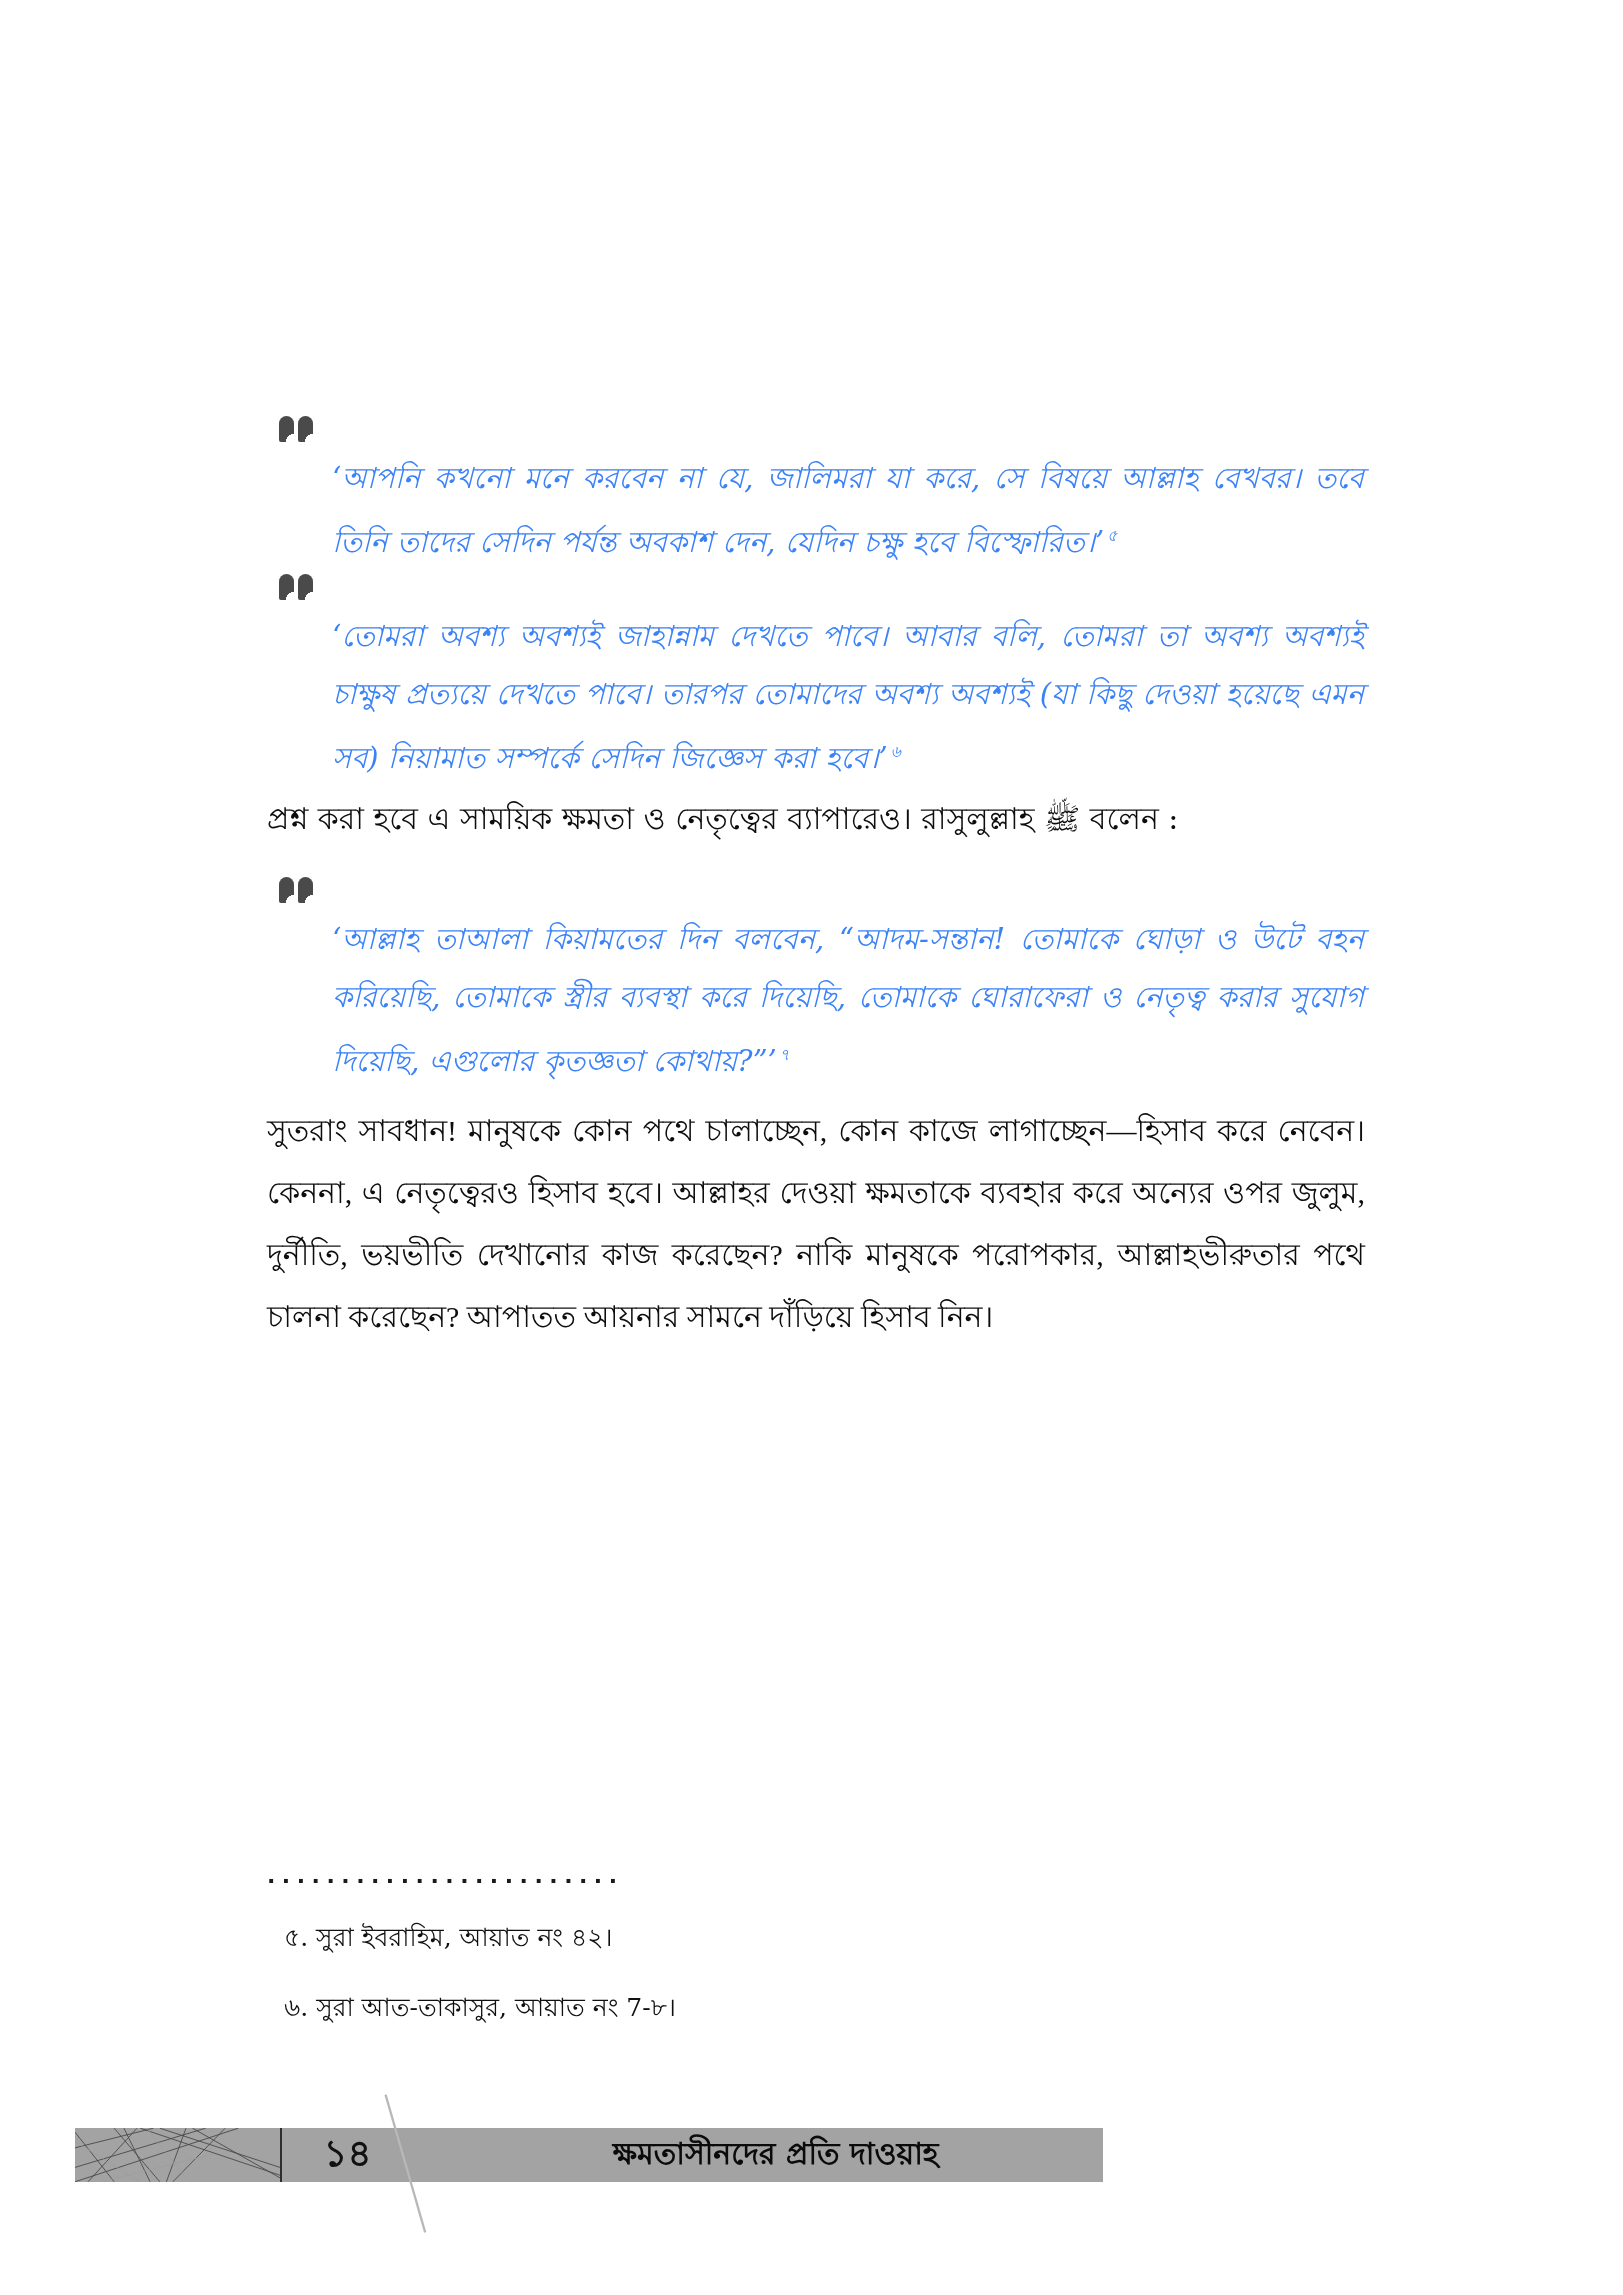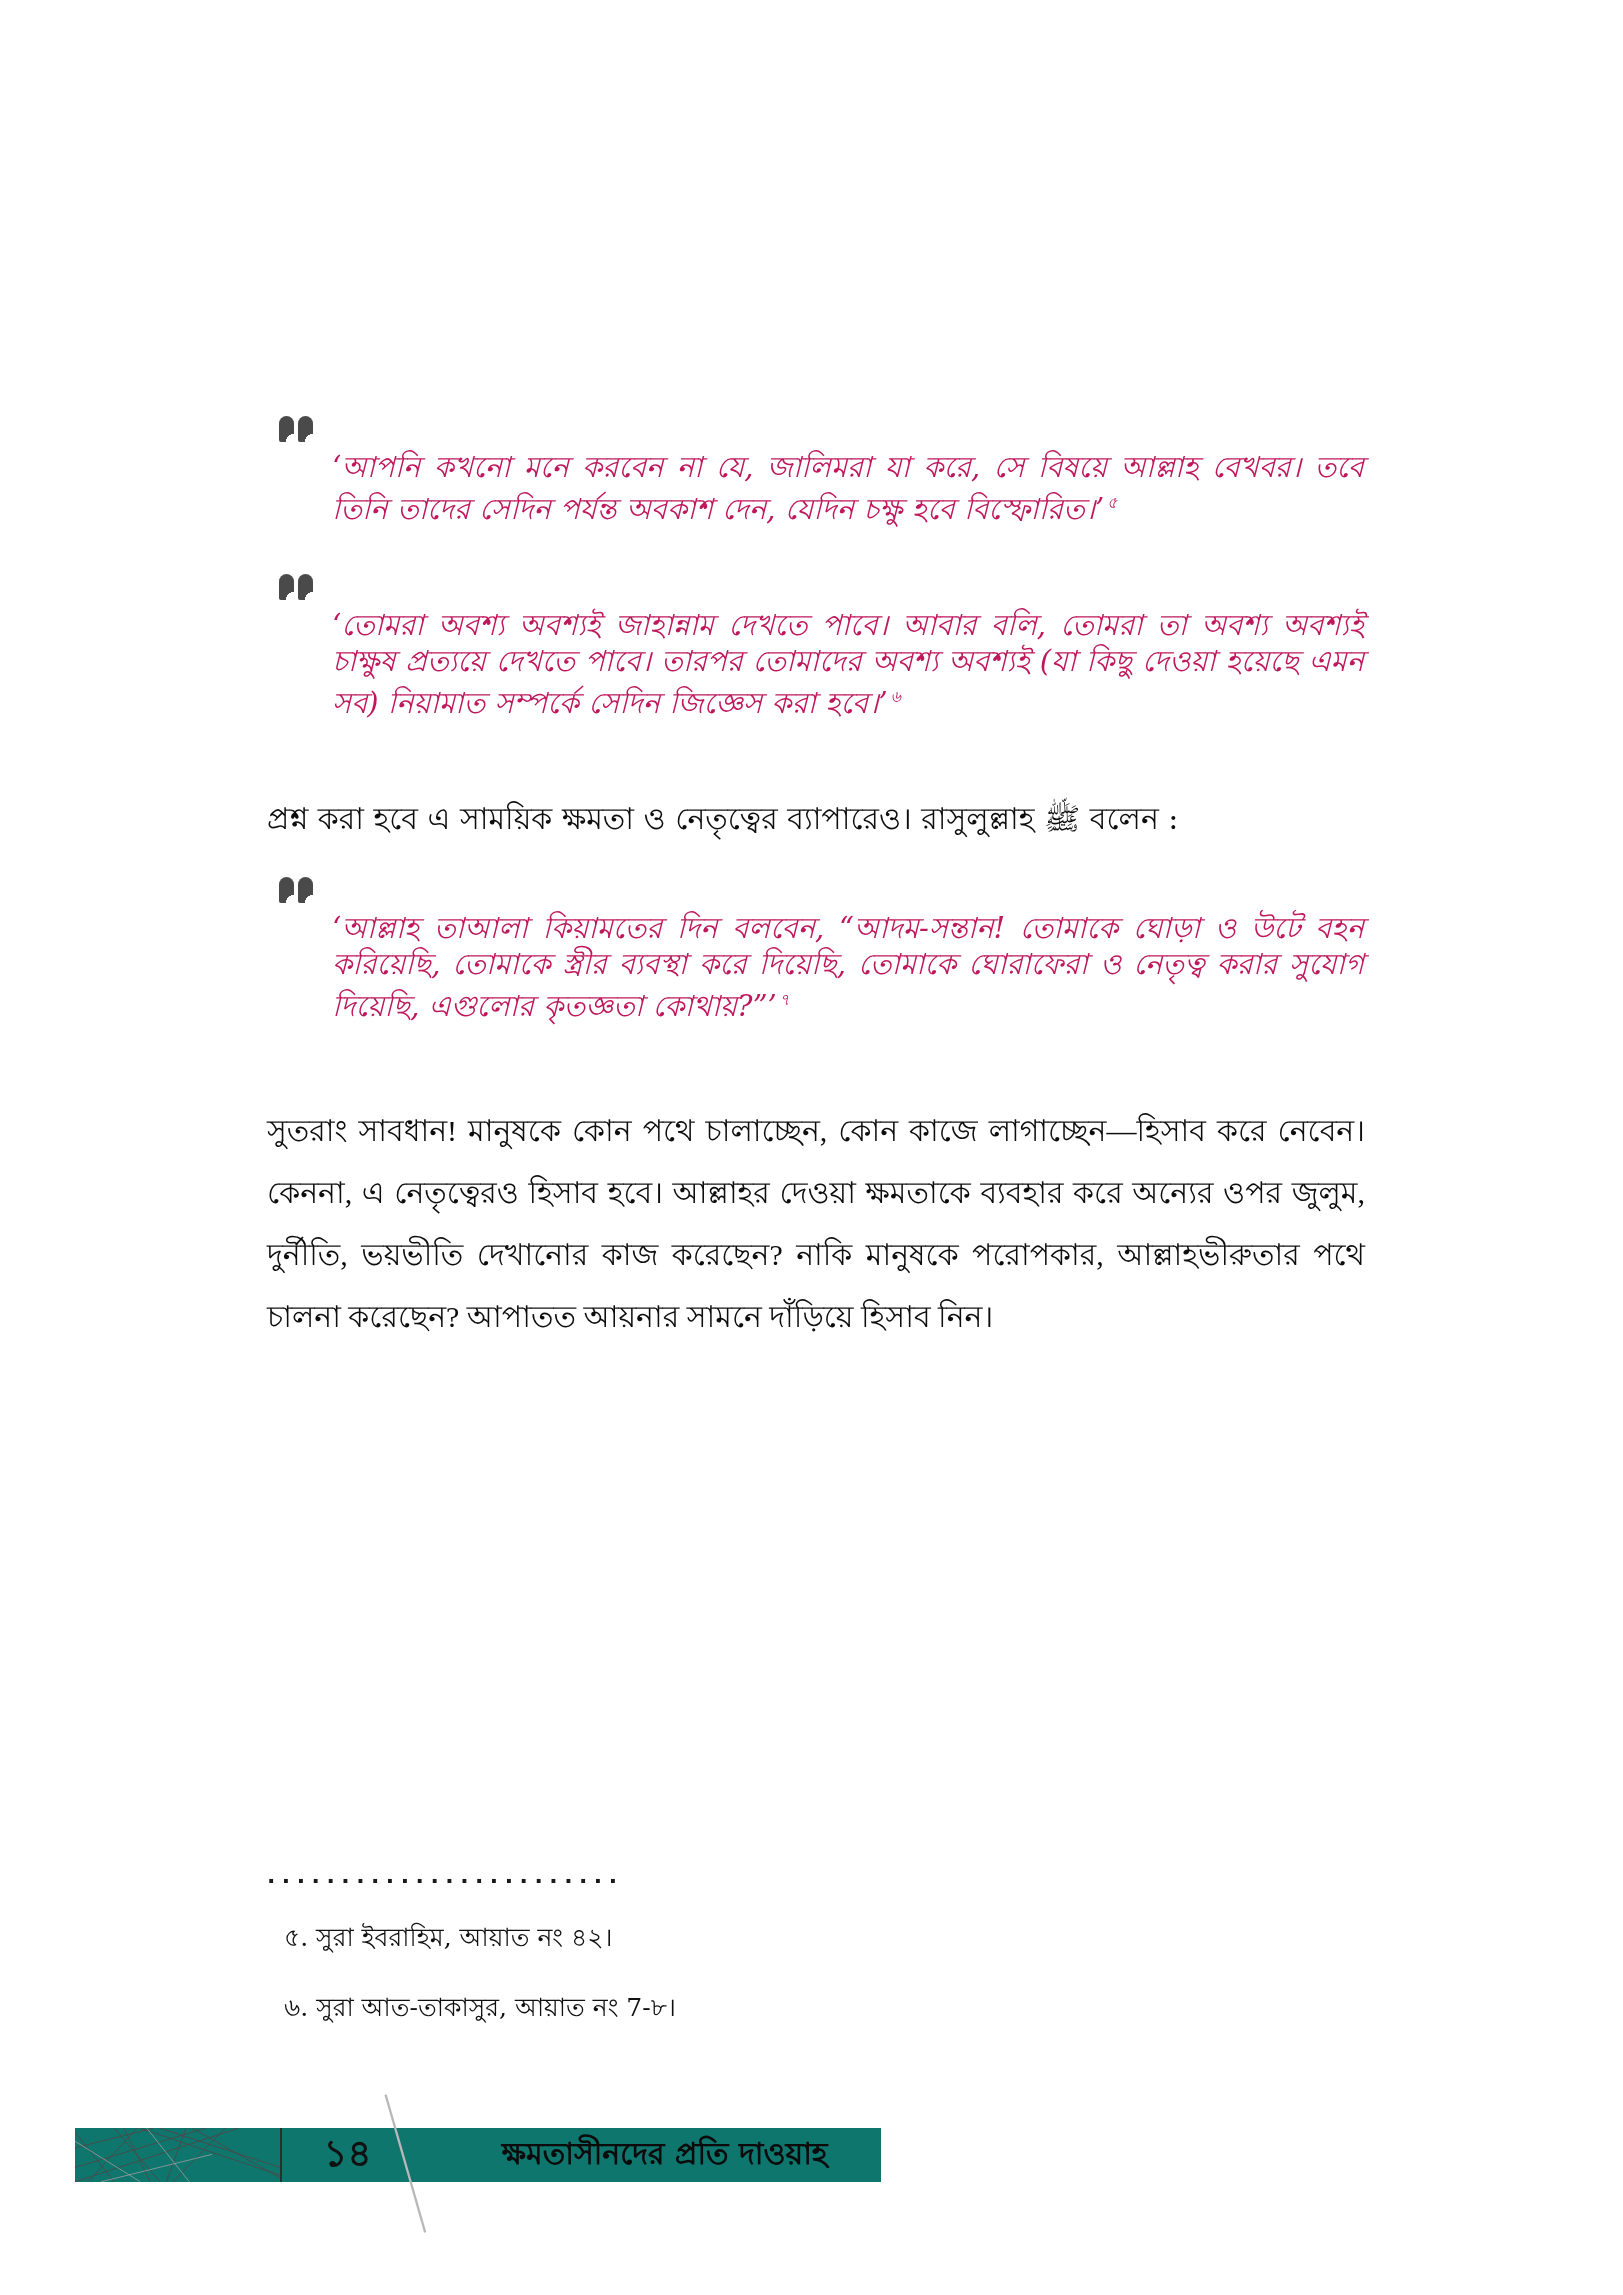--- a/index.html
+++ b/index.html
@@ -37,23 +37,23 @@
     width:15px;
     height:26px;
     border-radius:7.9px 7.9px 2px 2px;
     background:radial-gradient(circle at 15px 26px, #ffffff 0 7.9px, #4a4a4a 8.2px);
   }
   .qtext{
     margin:0 0 0 65px;
     padding-top:33px;
     width:1032px;
     font-style:italic;
-    color:#be185d;
+    color:#3b82f6;
     font-size:29px;
-    line-height:36px;
+    line-height:58px;
     text-align:justify;
   }
   .ref{
     font-size:0.55em;
     vertical-align:super;
     margin-left:2.6px;
     font-style:italic;
   }
   .footnotes{
     position:absolute;
@@ -73,23 +73,23 @@
     color:#1a1a1a;
   }
   .fn{
     line-height:53px;
     margin:17px;
   }
   .footer-bar{
     position:absolute;
     left:75px;
     top:2128px;
-    width:806px;
+    width:1028px;
     height:54px;
-    background:#0f766e;
+    background:#a3a3a3;
   }
   .lineart{
     position:absolute;
     left:0; top:0;
     width:205px; height:54px;
     display:block;
   }
   .bar-divider{
     position:absolute;
     left:205px; top:0;

